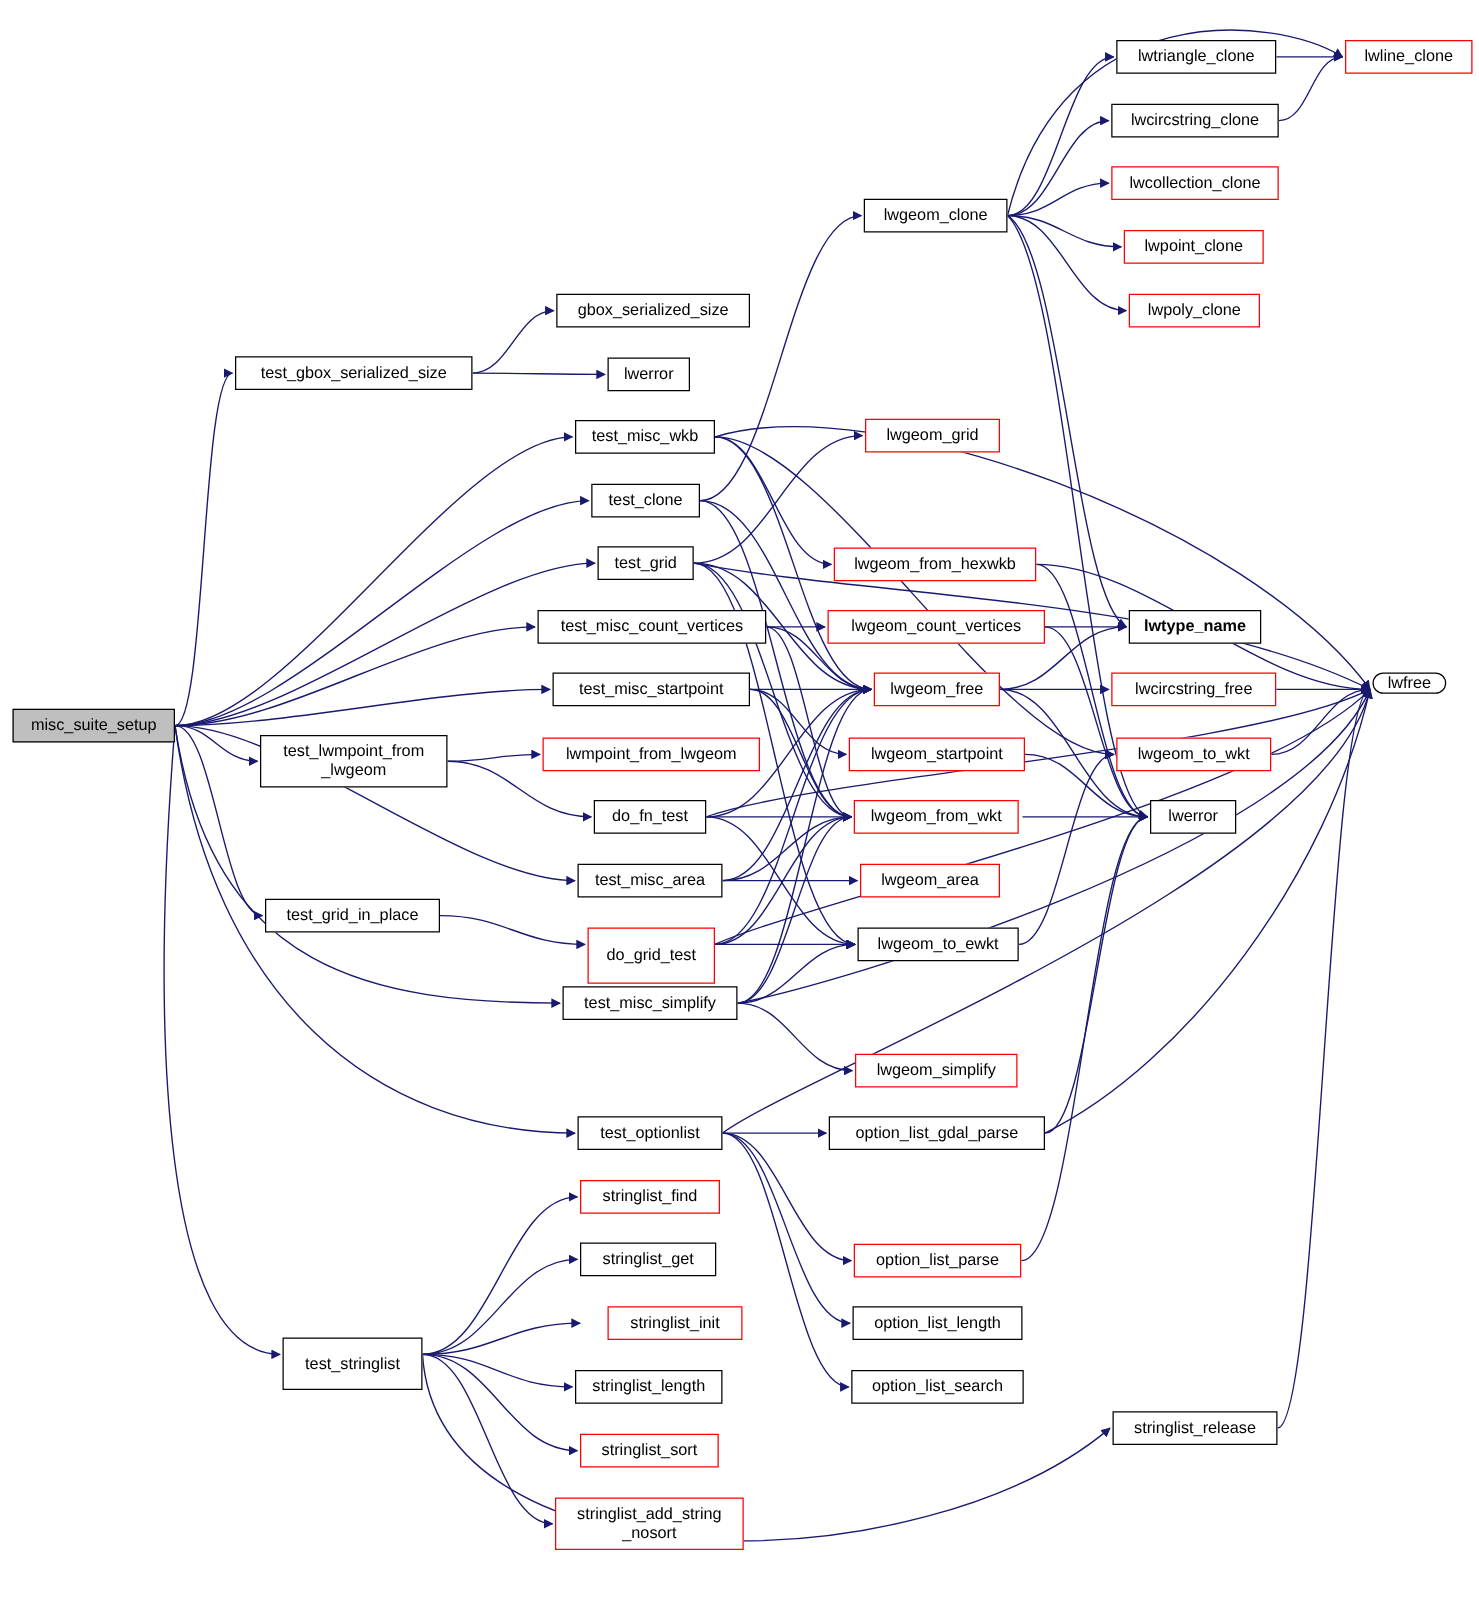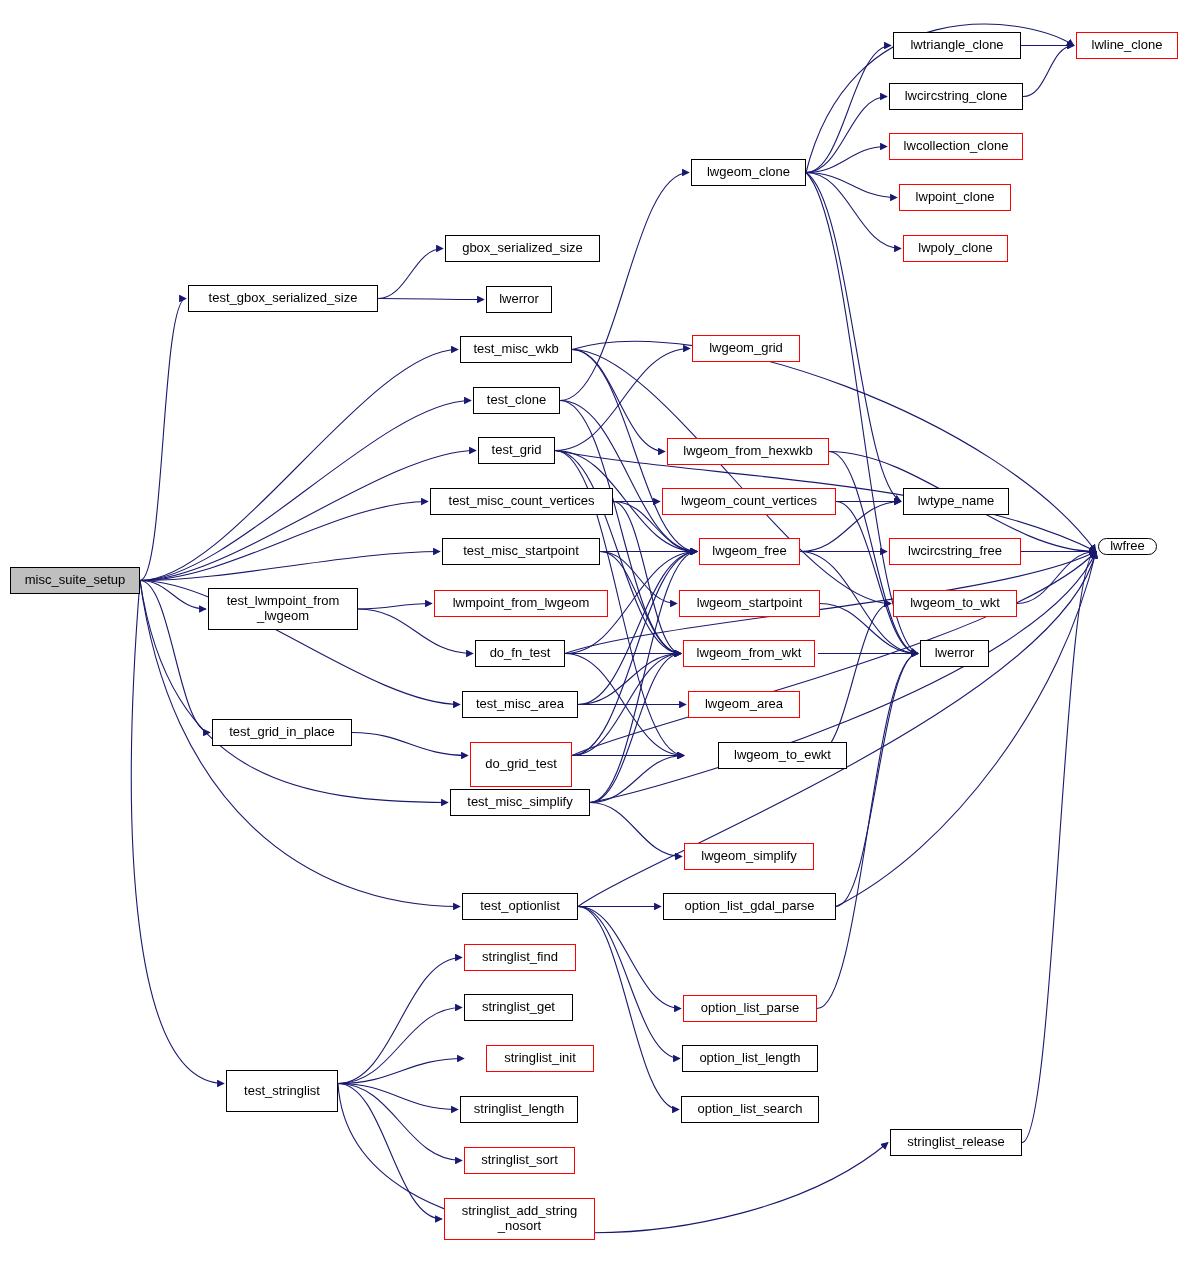--- a/index.html
+++ b/index.html
@@ -152,39 +152,39 @@
     <div class="node" style="left: 445px; top: 235px; width: 155px; height: 27px;"><span>gbox_serialized_size</span></div>
     <div class="node" style="left: 188px; top: 285px; width: 190px; height: 27px;"><span>test_gbox_serialized_size</span></div>
     <div class="node" style="left: 486px; top: 286px; width: 66px; height: 27px;"><span>lwerror</span></div>
     <div class="node" style="left: 460px; top: 336px; width: 112px; height: 27px;"><span>test_misc_wkb</span></div>
     <div class="node truncated" style="left: 692px; top: 335px; width: 108px; height: 27px;"><span>lwgeom_grid</span></div>
     <div class="node" style="left: 473px; top: 387px; width: 87px; height: 27px;"><span>test_clone</span></div>
     <div class="node" style="left: 478px; top: 437px; width: 77px; height: 27px;"><span>test_grid</span></div>
     <div class="node truncated" style="left: 667px; top: 438px; width: 162px; height: 27px;"><span>lwgeom_from_hexwkb</span></div>
     <div class="node" style="left: 430px; top: 488px; width: 183px; height: 27px;"><span>test_misc_count_vertices</span></div>
     <div class="node truncated" style="left: 662px; top: 488px; width: 174px; height: 27px;"><span>lwgeom_count_vertices</span></div>
-    <div class="node" style="left: 903px; top: 488px; width: 106px; height: 27px;"><span>lwtype_name</span></div>
+    <div class="node" style="left: 903px; top: 488px; width: 106px; height: 27px; font-weight: bold;"><span>lwtype_name</span></div>
     <div class="node" style="left: 442px; top: 538px; width: 158px; height: 27px; text-align: right;"><span>test_misc_startpoint</span></div>
     <div class="node truncated" style="left: 699px; top: 538px; width: 101px; height: 27px;"><span>lwgeom_free</span></div>
     <div class="node truncated" style="left: 889px; top: 538px; width: 132px; height: 27px;"><span>lwcircstring_free</span></div>
     <div class="node" style="left: 1098px; top: 538px; width: 59px; height: 17px; border-radius: 13px;"><span>lwfree</span></div>
     <div class="node root" style="left: 10px; top: 567px; width: 130px; height: 27px;"><span>misc_suite_setup</span></div>
     <div class="node" style="left: 208px; top: 588px; width: 150px; height: 42px;"><span>test_lwmpoint_from
 _lwgeom</span></div>
     <div class="node truncated" style="left: 434px; top: 590px; width: 174px; height: 27px;"><span>lwmpoint_from_lwgeom</span></div>
     <div class="node truncated" style="left: 679px; top: 590px; width: 141px; height: 27px;"><span>lwgeom_startpoint</span></div>
     <div class="node truncated" style="left: 893px; top: 590px; width: 124px; height: 27px;"><span>lwgeom_to_wkt</span></div>
     <div class="node" style="left: 475px; top: 640px; width: 90px; height: 27px;"><span>do_fn_test</span></div>
     <div class="node truncated" style="left: 683px; top: 640px; width: 132px; height: 27px;"><span>lwgeom_from_wkt</span></div>
     <div class="node" style="left: 920px; top: 640px; width: 69px; height: 27px;"><span>lwerror</span></div>
     <div class="node" style="left: 462px; top: 691px; width: 116px; height: 27px;"><span>test_misc_area</span></div>
     <div class="node truncated" style="left: 688px; top: 691px; width: 112px; height: 27px;"><span>lwgeom_area</span></div>
     <div class="node" style="left: 212px; top: 719px; width: 140px; height: 27px;"><span>test_grid_in_place</span></div>
     <div class="node truncated" style="left: 470px; top: 742px; width: 102px; height: 45px;"><span>do_grid_test</span></div>
-    <div class="node" style="left: 686px; top: 742px; width: 129px; height: 27px; margin-left: 32px;"><span>lwgeom_to_ewkt</span></div>
+    <div class="node" style="left: 686px; top: 742px; width: 129px; height: 27px;"><span>lwgeom_to_ewkt</span></div>
     <div class="node" style="left: 450px; top: 789px; width: 140px; height: 27px;"><span>test_misc_simplify</span></div>
     <div class="node truncated" style="left: 684px; top: 843px; width: 130px; height: 27px;"><span>lwgeom_simplify</span></div>
     <div class="node" style="left: 462px; top: 893px; width: 116px; height: 27px;"><span>test_optionlist</span></div>
     <div class="node" style="left: 663px; top: 893px; width: 173px; height: 27px;"><span>option_list_gdal_parse</span></div>
     <div class="node truncated" style="left: 464px; top: 944px; width: 112px; height: 27px;"><span>stringlist_find</span></div>
     <div class="node" style="left: 464px; top: 994px; width: 109px; height: 27px;"><span>stringlist_get</span></div>
     <div class="node truncated" style="left: 683px; top: 995px; width: 134px; height: 27px;"><span>option_list_parse</span></div>
     <div class="node truncated" style="left: 466px; top: 1045px; width: 108px; height: 27px; margin-left: 20px;"><span>stringlist_init</span></div>
     <div class="node" style="left: 682px; top: 1045px; width: 136px; height: 27px;"><span>option_list_length</span></div>
     <div class="node" style="left: 226px; top: 1070px; width: 112px; height: 42px;"><span>test_stringlist</span></div>

